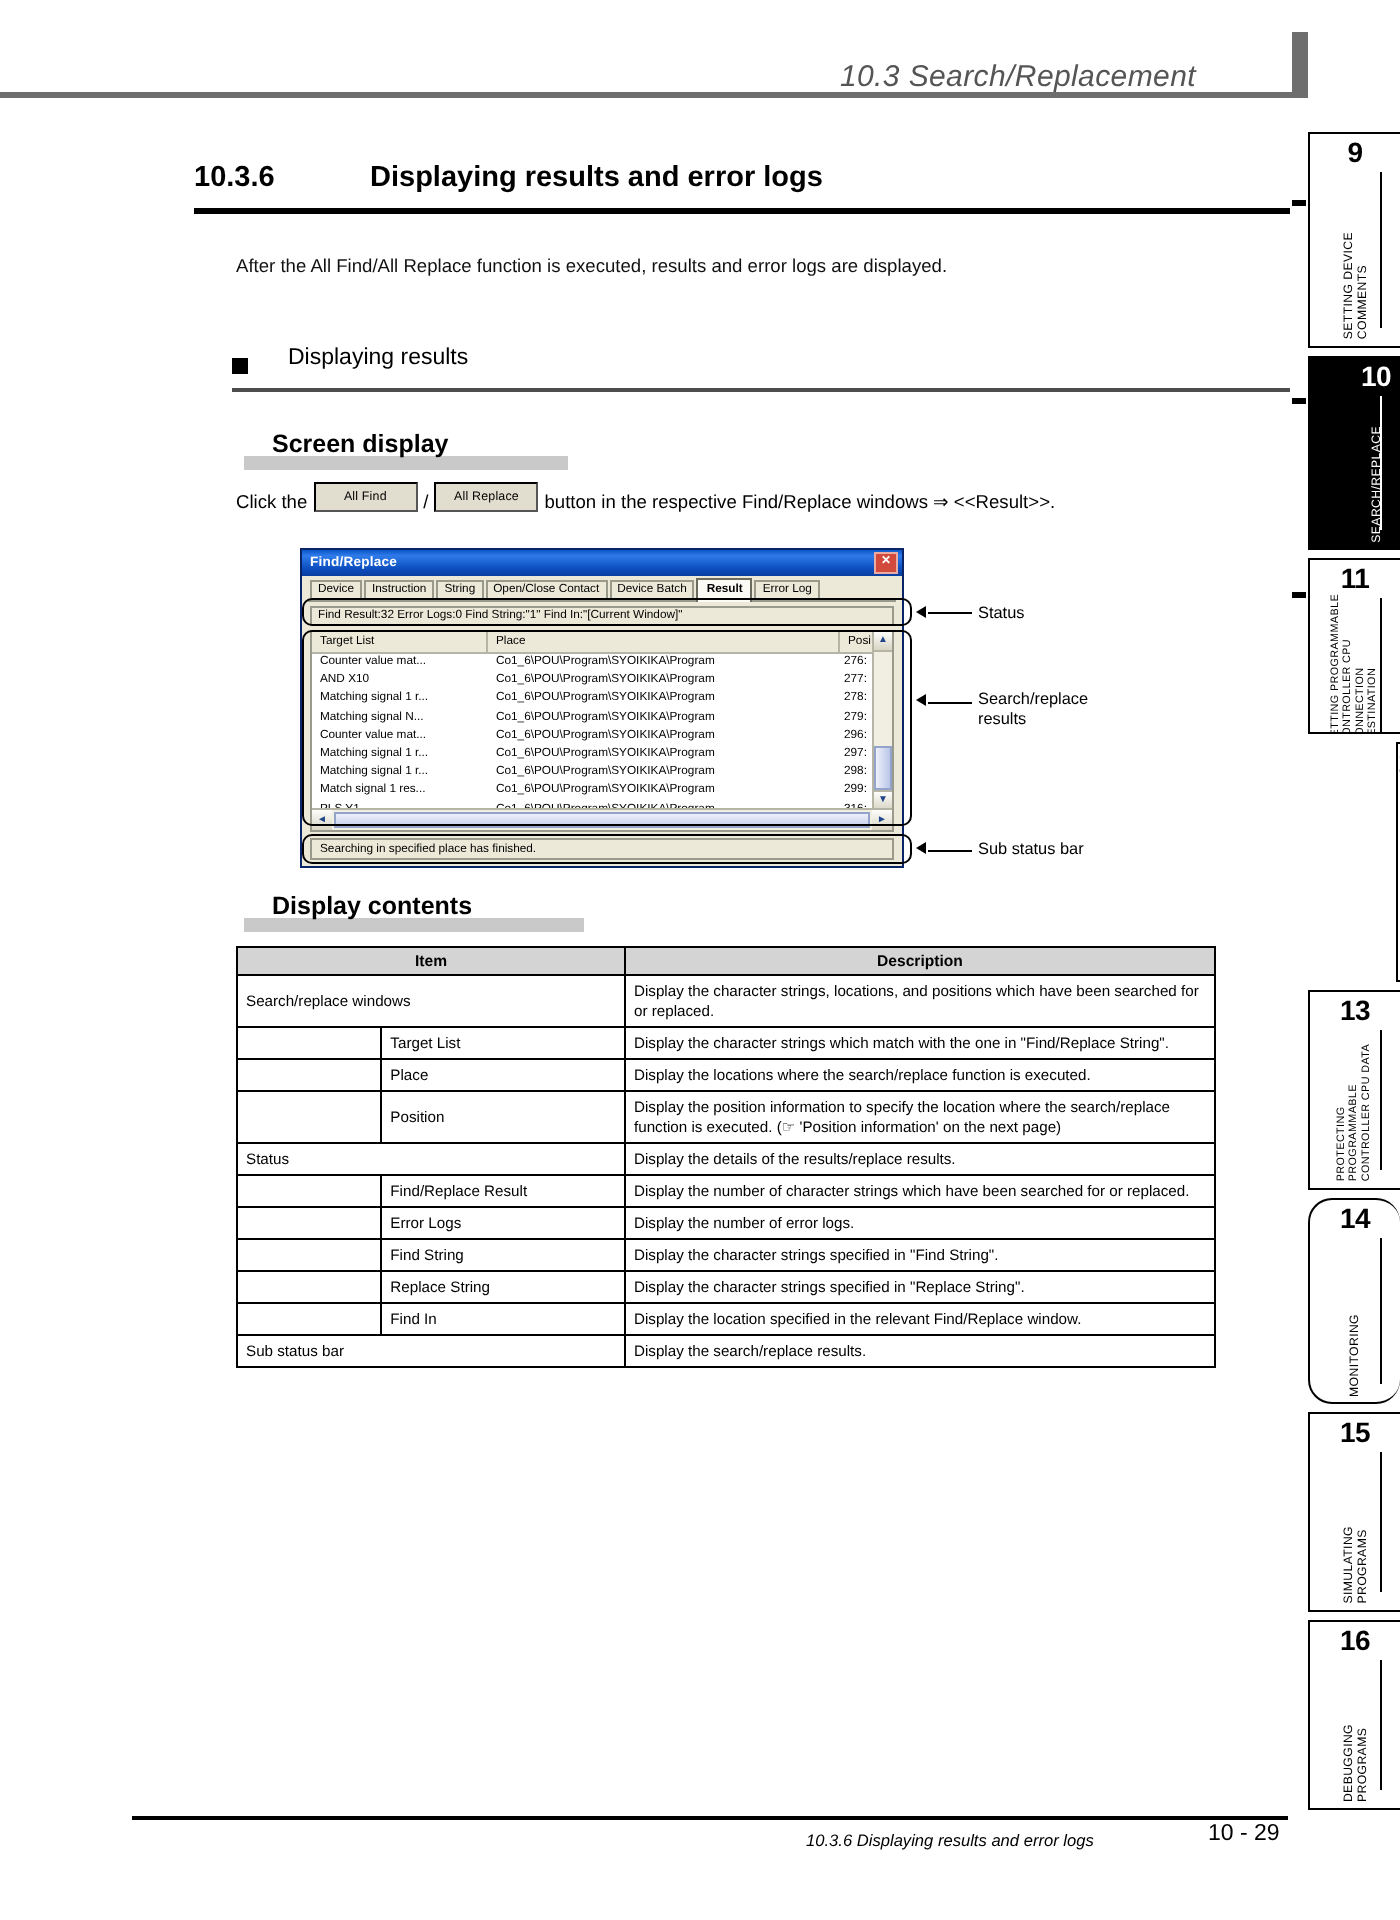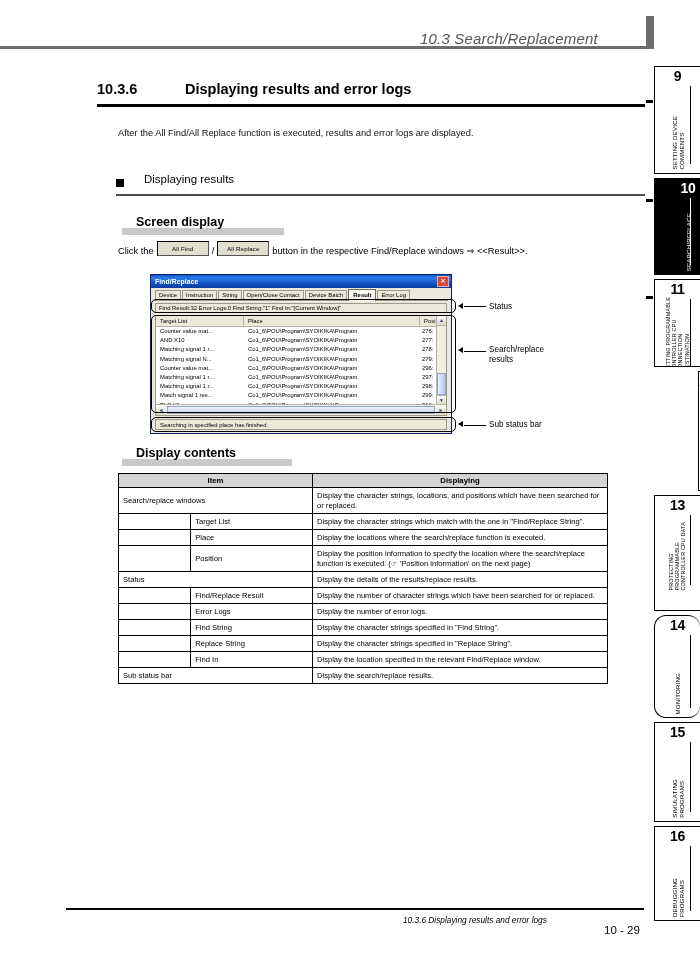--- a/index.html
+++ b/index.html
@@ -374,21 +374,20 @@
   #footer-title {
     position: absolute;
     left: 403px; top: 915px;
     font-size: 8.3px;
     font-style: italic;
   }
   #footer-page {
     position: absolute;
     left: 604px; top: 911px;
     font-size: 11.5px;
-    margin-top: 13px;
   }
 
   
   #index-tabs {
     position: absolute;
     left: 654px; top: 66px;
     width: 46px;
   }
   .idx-tab {
     position: relative;
@@ -583,21 +582,21 @@
 <div class="callout-line" style="left:464px; top:424.5px; width:22px;"></div>
 <div class="callout" style="left:489px; top:420px;">Sub status bar</div>
 
 <div id="display-contents-bar" class="subhead-bar"></div>
 <div id="display-contents-head" class="subhead">Display contents</div>
 
 <table id="contents-table">
   <thead>
     <tr>
       <th colspan="2">Item</th>
-      <th>Displaying</th>
+      <th>Description</th>
     </tr>
   </thead>
   <tbody>
     <tr>
       <td class="item-l1 item-span" colspan="2">Search/replace windows</td>
       <td class="desc">Display the character strings, locations, and positions which have been searched for or replaced.</td>
     </tr>
     <tr>
       <td class="item-l1"></td>
       <td class="item-l2">Target List</td>
@@ -684,21 +683,21 @@
 
   <div class="idx-tab" style="height:120px;margin-left:44px;">
     <div class="idx-num">12</div>
     <div class="idx-label-wrap" style="height:78px;">
       <div class="idx-bar" style="height:70px;"></div>
       <div class="idx-label">WRITING/READING
 DATA</div>
     </div>
   </div>
 
-  <div class="idx-tab" style="height:116px;">
+  <div class="idx-tab" style="height:100px;">
     <div class="idx-num">13</div>
     <div class="idx-label-wrap" style="height:78px;">
       <div class="idx-bar" style="height:70px;"></div>
       <div class="idx-label" style="font-size:5.4px;">PROTECTING
 PROGRAMMABLE
 CONTROLLER CPU DATA</div>
     </div>
   </div>
 
   <div class="idx-tab" style="height:103px;border-radius:12px;">

